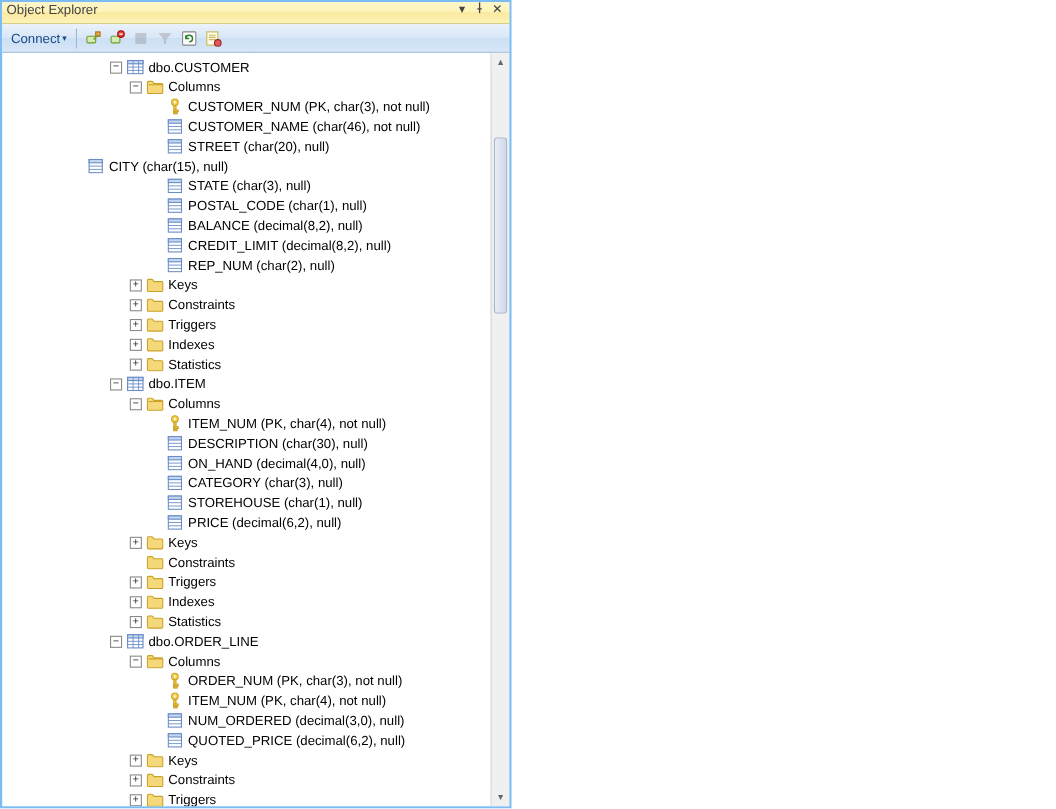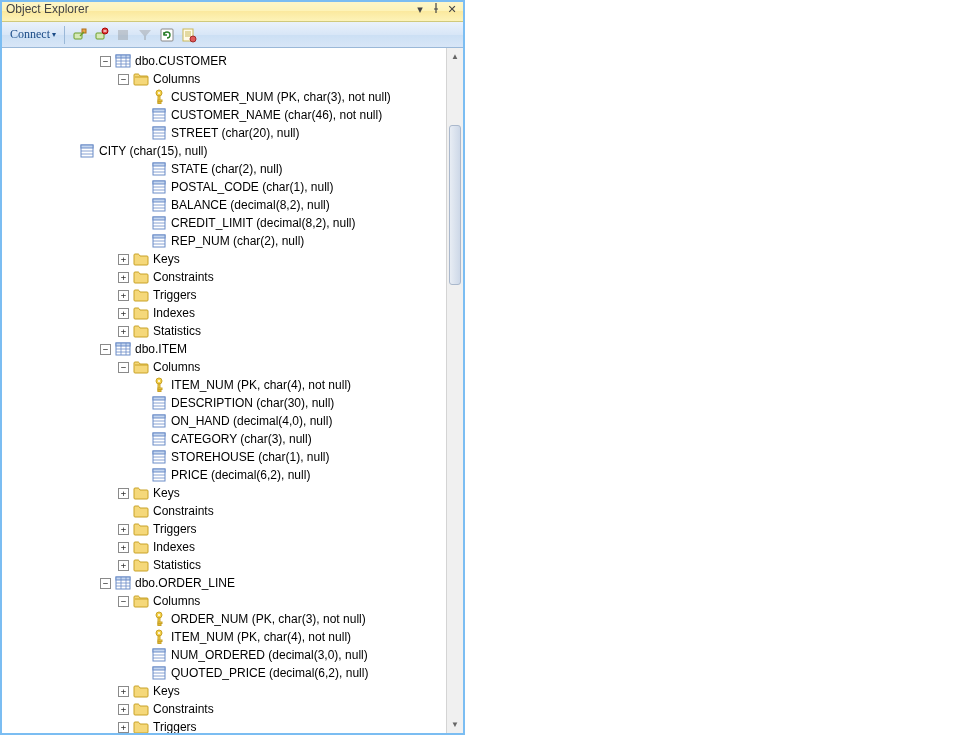--- a/index.html
+++ b/index.html
@@ -53,21 +53,20 @@
     padding: 0 4px;
     gap: 2px;
   }
   .connect-btn {
     display: flex;
     align-items: center;
     gap: 2px;
     color: #1a4b87;
     padding: 2px 4px;
     cursor: pointer;
-    font-family: Liberation Serif, serif;
   }
   .connect-btn .caret {
     font-size: 8px;
     color: #1a4b87;
   }
   .tb-sep {
     width: 1px;
     height: 18px;
     background: #9ab8d8;
     margin: 0 2px;
@@ -293,21 +292,21 @@
   </div>
         <div class="node" style="padding-left:134px">
     <span class="expander none"></span>
     <span class="ico">
             <svg width="14" height="14" viewBox="0 0 14 14">
               <rect x="1" y="1" width="12" height="12" fill="#fff" stroke="#6a8cc7"></rect>
               <rect x="1" y="1" width="12" height="3" fill="#c5d6ef" stroke="#6a8cc7"></rect>
               <path d="M1 7 L13 7 M1 10 L13 10" stroke="#6a8cc7" stroke-width="0.8"></path>
             </svg>
           </span>
-    <span class="lbl">STATE (char(2), null)</span>
+    <span class="lbl">STATE (char(3), null)</span>
   </div>
         <div class="node" style="padding-left:134px">
     <span class="expander none"></span>
     <span class="ico">
             <svg width="14" height="14" viewBox="0 0 14 14">
               <rect x="1" y="1" width="12" height="12" fill="#fff" stroke="#6a8cc7"></rect>
               <rect x="1" y="1" width="12" height="3" fill="#c5d6ef" stroke="#6a8cc7"></rect>
               <path d="M1 7 L13 7 M1 10 L13 10" stroke="#6a8cc7" stroke-width="0.8"></path>
             </svg>
           </span>

